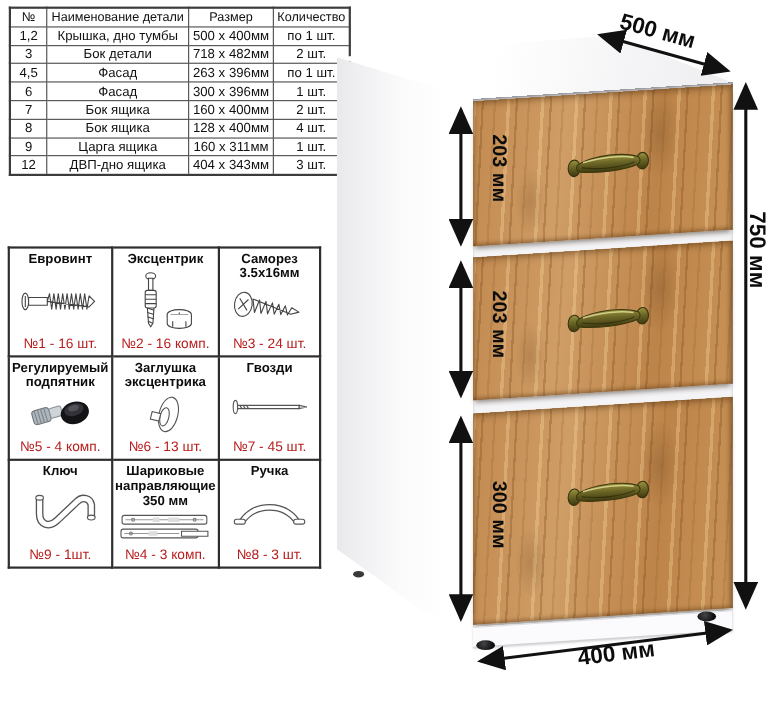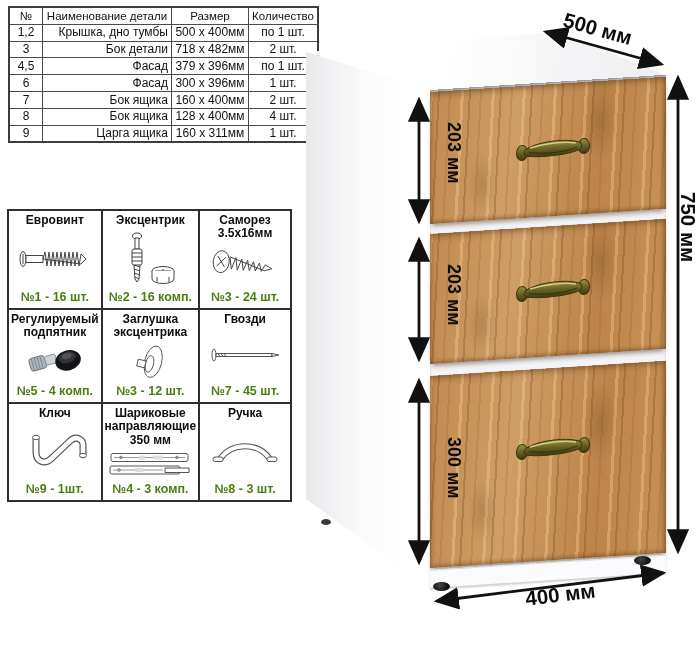--- a/index.html
+++ b/index.html
@@ -12,44 +12,44 @@
     position:absolute;left:8px;top:6px;border-collapse:collapse;
     font-size:12px;line-height:1.05;
   }
   .parts th,.parts td{
     border:1px solid #4a4a4a;padding:0 3px;height:15.8px;white-space:nowrap;
     font-weight:normal;color:#111;
   }
   .parts{border:2px solid #3c3c3c;}
   .parts th{font-size:11.5px;text-align:center;}
   .parts td.c{text-align:center;}
-  .parts td.l{text-align:right;padding-left:3px;}
+  .parts td.l{text-align:center;padding-left:3px;}
   .parts .w-num{width:26px;}
   .parts .w-name{width:122px;}
   .parts .w-size{width:70px;margin-left:16px;}
   .parts .w-qty{width:62px;}
   
   .hw{
-    position:absolute;left:7px;top:209px;border-collapse:collapse;table-layout:fixed;
+    position:absolute;left:7px;top:224px;border-collapse:collapse;table-layout:fixed;
   }
   .hw td{
     border:2px solid #2e2e2e;width:90px;padding:0;vertical-align:top;background:#fff;
   }
   .hwcell{
     display:flex;flex-direction:column;align-items:center;justify-content:space-between;
     height:100%;padding:3px 2px 4px 2px;box-sizing:border-box;
   }
   .hw tr:nth-child(1) td{height:97px;}
   .hw tr:nth-child(2) td{height:91px;}
   .hw tr:nth-child(3) td{height:96px;margin-left:40px;}
   .hwtitle{
     font-weight:bold;font-size:12px;line-height:1.12;text-align:center;color:#0d0d0d;
   }
   .hwicon{flex:1;display:flex;align-items:center;justify-content:center;}
-  .hwcount{font-weight:bold;font-size:12.5px;text-align:center;color:#4d7c0f;}
+  .hwcount{font-weight:normal;font-size:12.5px;text-align:center;color:#b91c1c;}
   
   .cab-top{
     position:absolute;left:300px;top:28px;width:370px;height:68px;
     background:linear-gradient(100deg,#ffffff 40%,#f4f4f6 75%,#ededf0);
     clip-path:polygon(6px 24px,258px 4px,368px 48px,130px 62px);
   }
   .cab-side{
     position:absolute;left:306px;top:52px;width:124px;height:536px;
     background:linear-gradient(90deg,#e9e9ec 0,#f1f1f3 20%,#fbfbfc 48%,#ffffff 80%);
     clip-path:polygon(0 0,124px 38px,124px 536px,0 447px);
@@ -119,21 +119,21 @@
         </tr>
       <tr>
           <td class="c">3</td>
           <td class="l">Бок детали</td>
           <td class="c">718 х 482мм</td>
           <td class="c">2 шт.</td>
         </tr>
       <tr>
           <td class="c">4,5</td>
           <td class="l">Фасад</td>
-          <td class="c">379 х 396мм</td>
+          <td class="c">263 х 396мм</td>
           <td class="c">по 1 шт.</td>
         </tr>
       <tr>
           <td class="c">6</td>
           <td class="l">Фасад</td>
           <td class="c">300 х 396мм</td>
           <td class="c">1 шт.</td>
         </tr>
       <tr>
           <td class="c">7</td>
@@ -145,20 +145,26 @@
           <td class="c">8</td>
           <td class="l">Бок ящика</td>
           <td class="c">128 х 400мм</td>
           <td class="c">4 шт.</td>
         </tr>
       <tr>
           <td class="c">9</td>
           <td class="l">Царга ящика</td>
           <td class="c">160 х 311мм</td>
           <td class="c">1 шт.</td>
+        </tr>
+      <tr>
+          <td class="c">12</td>
+          <td class="l">ДВП-дно ящика</td>
+          <td class="c">404 х 343мм</td>
+          <td class="c">3 шт.</td>
         </tr>
     </tbody>
   </table>
 
   <table class="hw">
     <tbody>
         <tr>
       <td>
             <div class="hwcell">
         <div class="hwtitle">Евровинт</div>
@@ -240,21 +246,21 @@
         <div class="hwtitle">Заглушка эксцентрика</div>
         <div class="hwicon">
           <svg class="ic" width="40" height="44" viewBox="0 0 40 44">
             <g transform="rotate(14 20 22)">
               <ellipse cx="23" cy="21" rx="8.5" ry="16" fill="#fff" stroke="#555"></ellipse>
               <ellipse cx="20" cy="24" rx="4" ry="8.5" fill="#fff" stroke="#555"></ellipse>
               <rect x="8" y="22" width="8" height="7" fill="#fff" stroke="#555"></rect>
             </g>
           </svg>
         </div>
-        <div class="hwcount">№3 - 12 шт.</div>
+        <div class="hwcount">№6 - 13 шт.</div>
       </div>
           </td>
       <td>
             <div class="hwcell">
         <div class="hwtitle">Гвозди</div>
         <div class="hwicon">
           <svg class="ic" width="72" height="18" viewBox="0 0 72 18">
             <ellipse cx="5" cy="9" rx="2" ry="6" fill="#fff" stroke="#555"></ellipse>
             <rect x="7" y="7.5" width="56" height="3" fill="#fff" stroke="#555"></rect>
             <path d="M9 7.5 L11 10.5 M12 7.5 L14 10.5 M15 7.5 L17 10.5" stroke="#555"></path>

